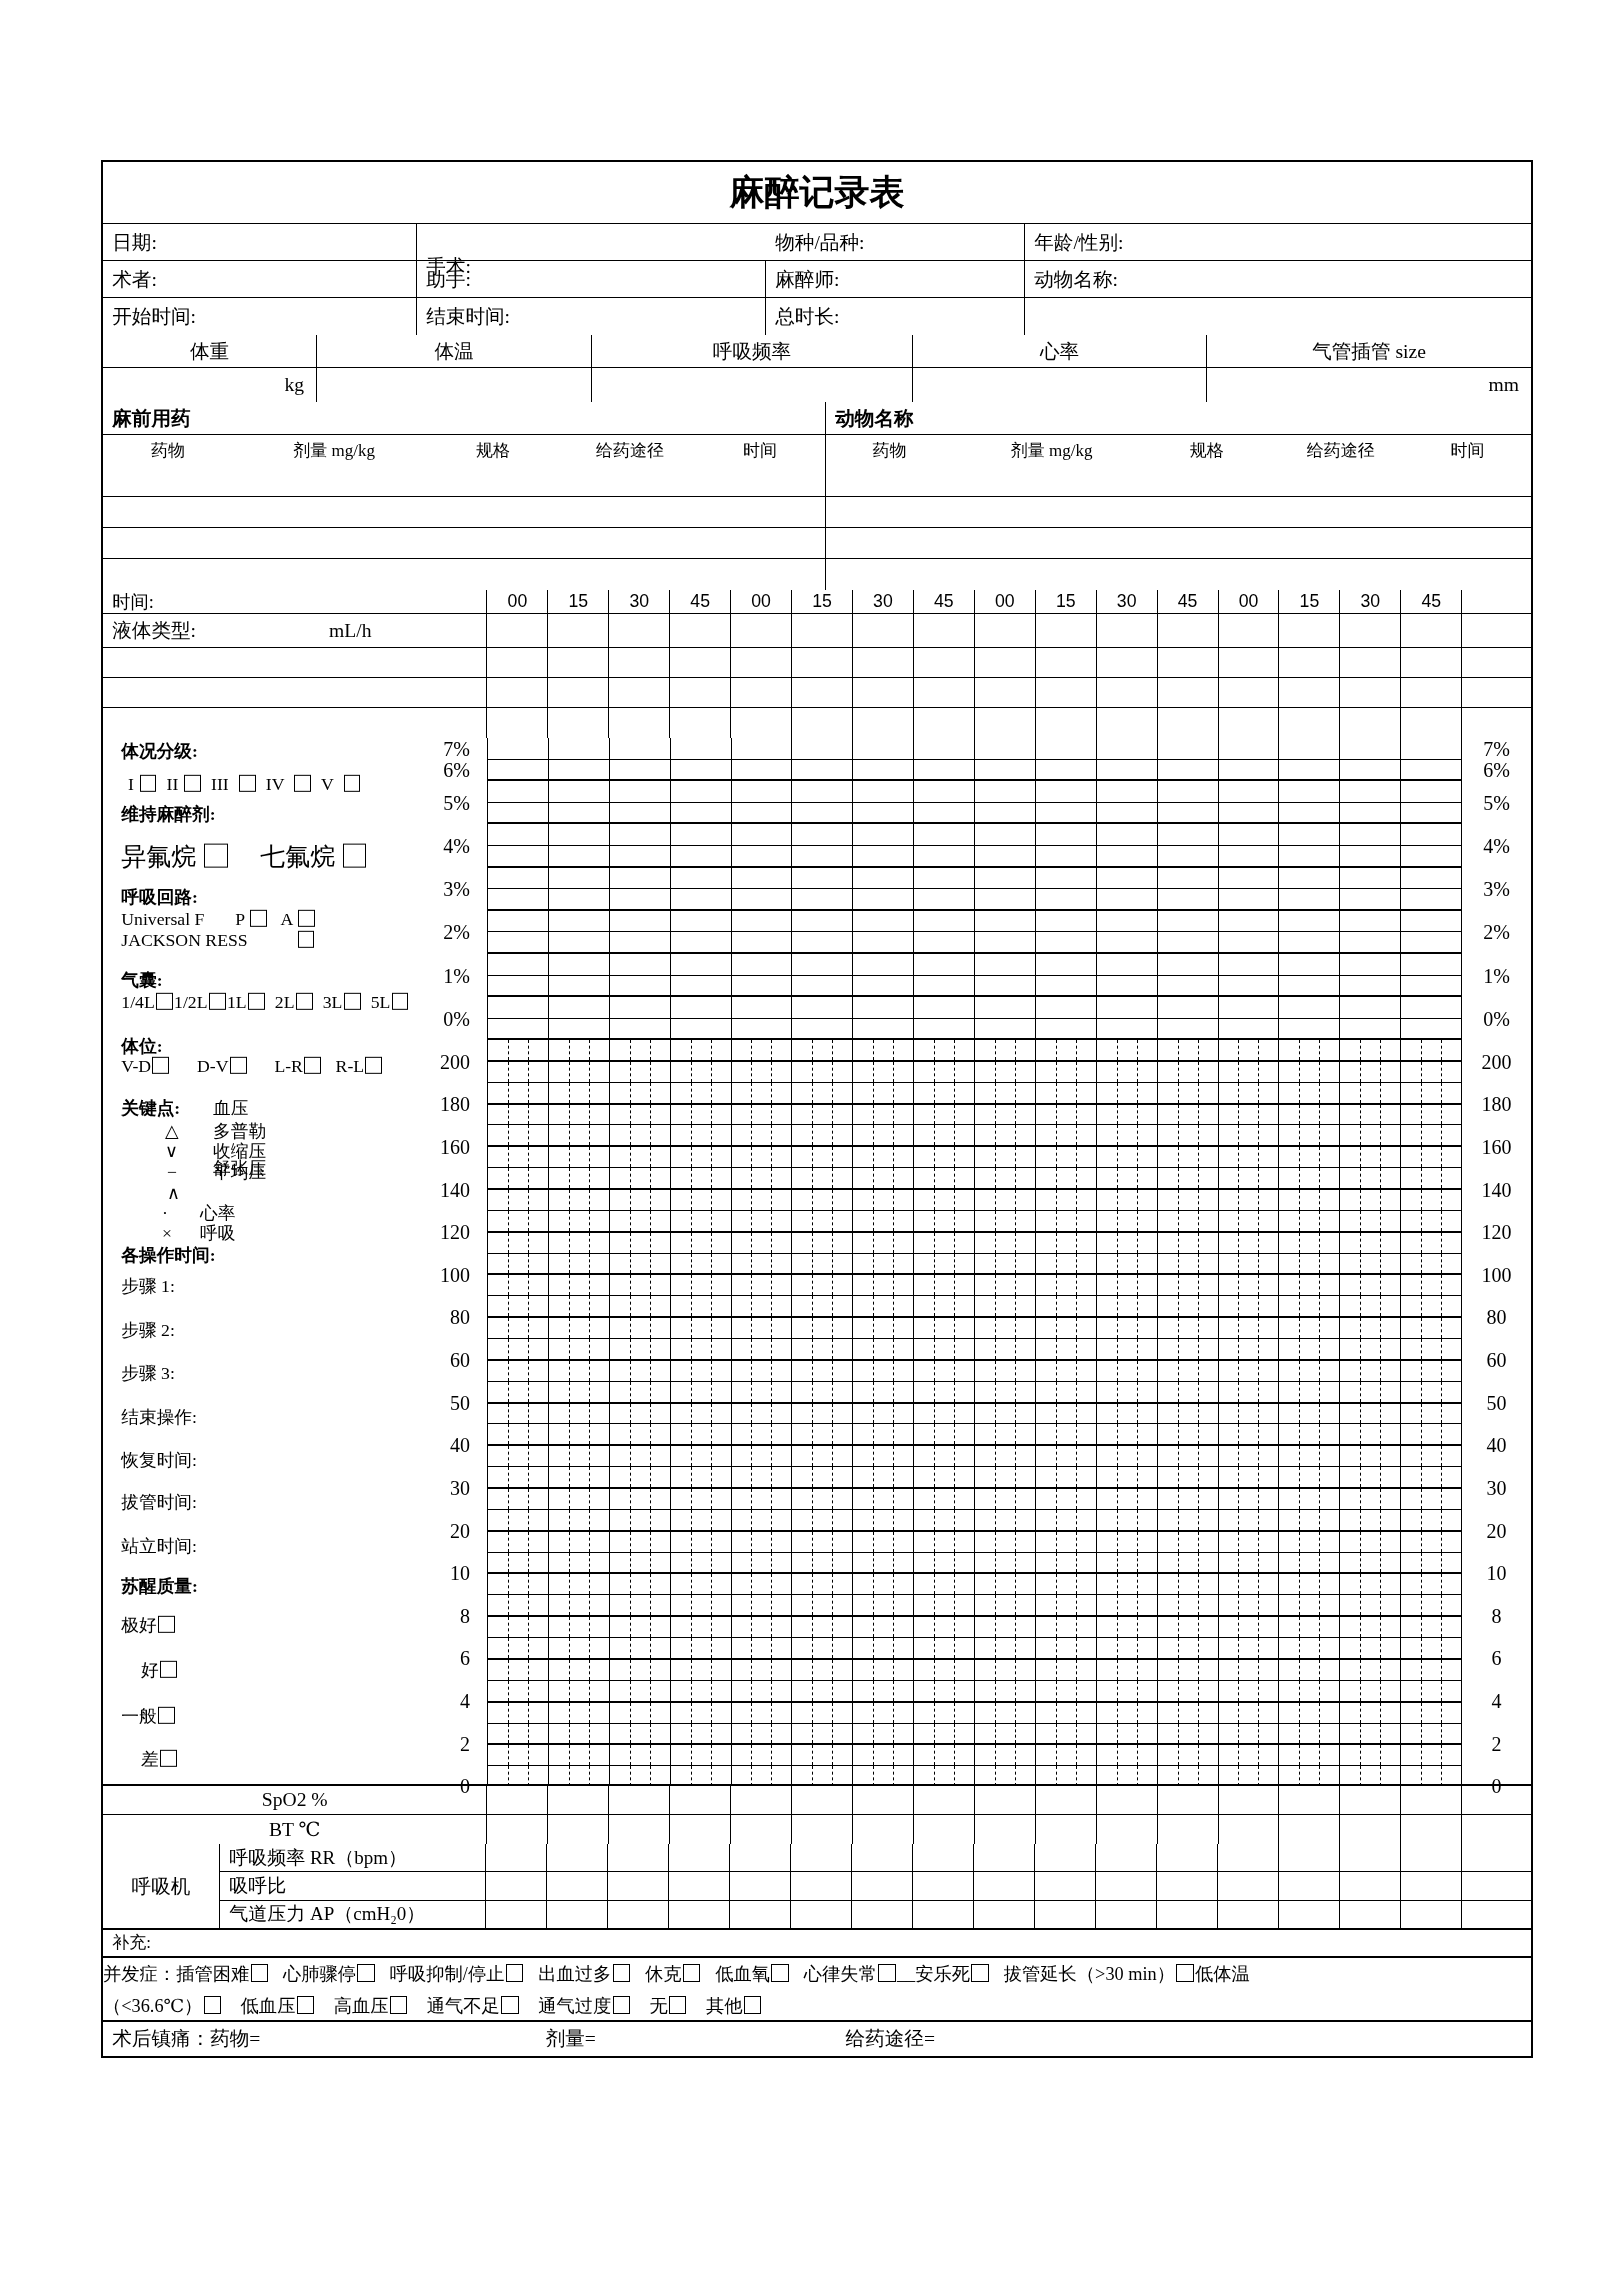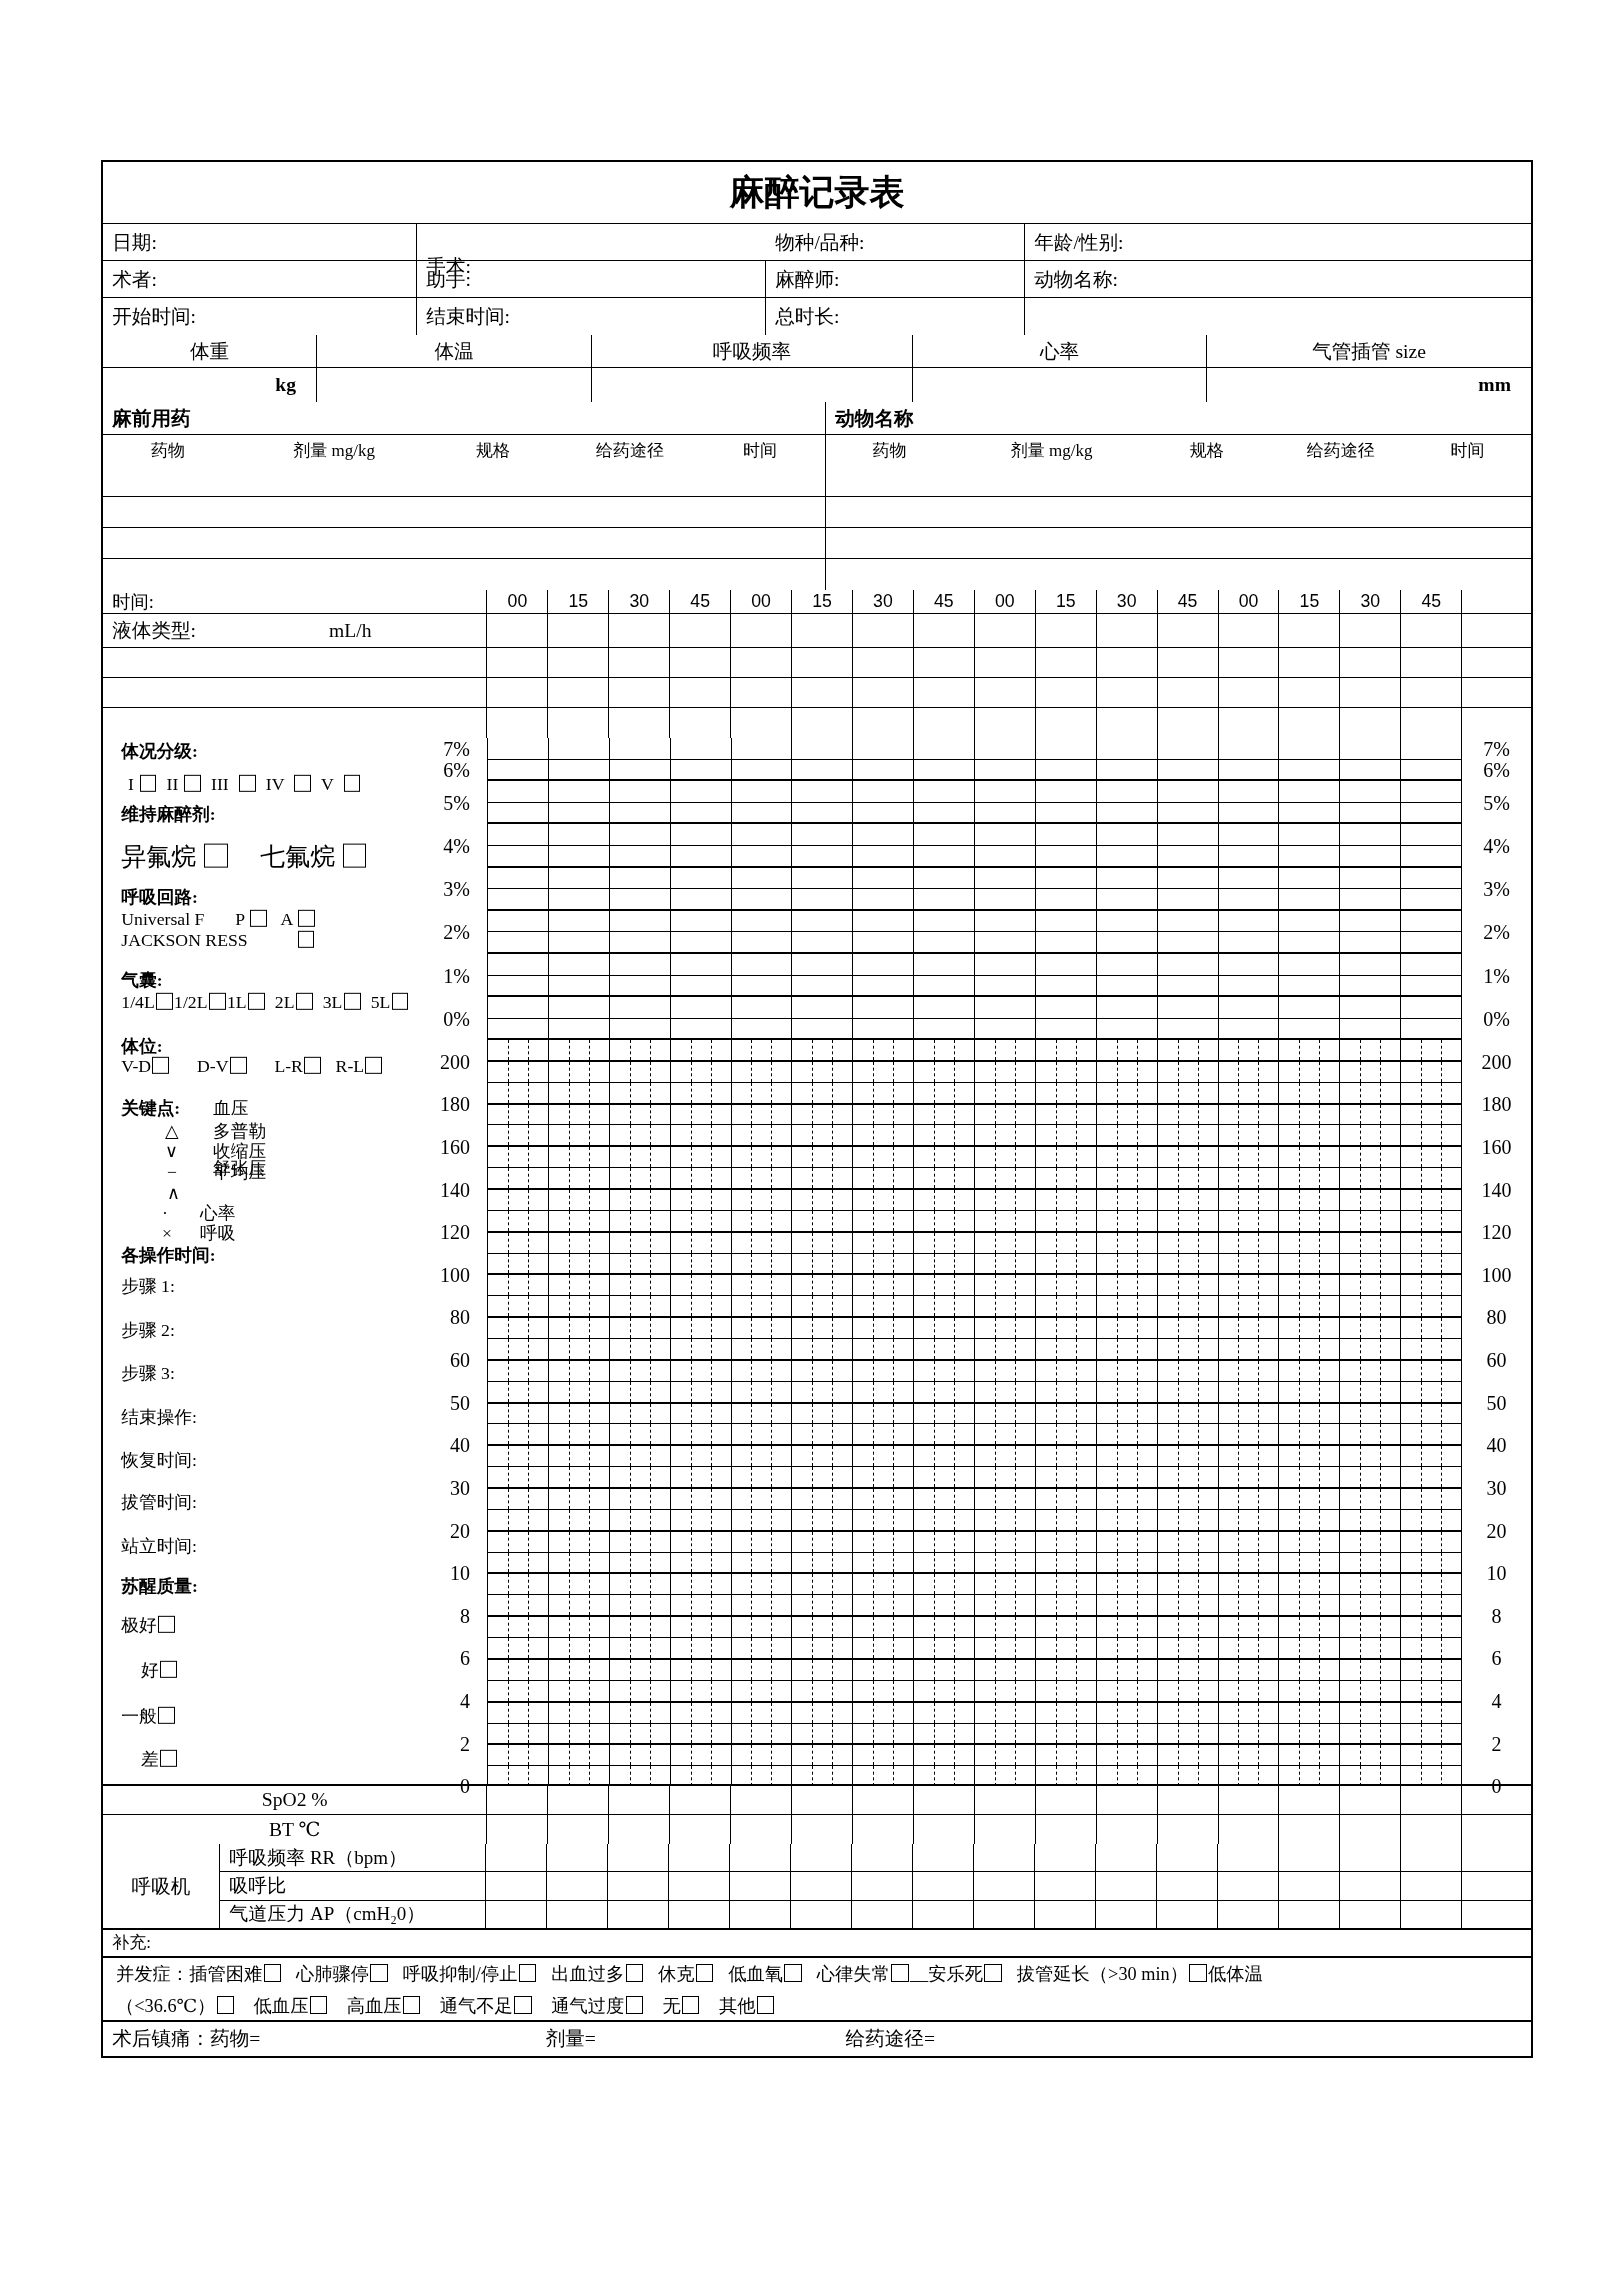--- a/index.html
+++ b/index.html
@@ -6,21 +6,21 @@
     font-family:"Liberation Serif","DejaVu Serif","DejaVu Sans",serif;color:#000;}
   *{box-sizing:border-box;}
   .form{position:absolute;left:101px;top:160px;width:1432px;border:2px solid #000;background:#fff;}
   .row{display:flex;border-bottom:1.3px solid #000;position:relative;}
   .row:last-child{border-bottom:none;}
   .thick{border-bottom-width:2px;}
   .cell{border-right:1.3px solid #000;position:relative;display:flex;align-items:center;}
   .cell.last{border-right:none;}
   .pad{padding-left:9.2px;}
   .ctr{justify-content:center;}
-  .rt{justify-content:flex-end;padding-right:20px;font-weight:bold;}
+  .rt{justify-content:flex-end;padding-right:12px;}
   .b{font-weight:bold;}
   .title-row{height:62px;display:flex;align-items:center;justify-content:center;
     font-size:35px;font-weight:bold;border-bottom:1.3px solid #000;}
   .h-info{height:37px;font-size:19.6px;}
   .h-vh{height:33px;font-size:19.6px;}
   .h-kg{height:34px;font-size:19.6px;}
   .h-mh{height:33px;font-size:19.6px;}
   .h-ch{height:31px;font-size:17px;}
   .h-dr{height:31px;}
   .h-time{height:24px;font-size:18.3px;}
@@ -55,21 +55,21 @@
   .bx{display:inline-block;width:0.95em;height:0.95em;border:1.3px solid #000;
     vertical-align:-0.12em;margin:0 1.3px;}
   .colhdr{position:absolute;transform:translateX(-50%);white-space:nowrap;}
   .abs{position:absolute;}
   .medhalf{position:relative;}
   .vent-label{width:119px;border-right:1.3px solid #000;display:flex;align-items:center;justify-content:center;font-size:19.6px;}
   .vent-rows{flex:1;display:flex;flex-direction:column;}
   .vent-row{display:flex;flex:1;border-bottom:1.3px solid #000;font-size:19px;}
   .vent-row:last-child{border-bottom:none;}
   .vlab{width:266px;border-right:1.3px solid #000;display:flex;align-items:center;padding-left:9.2px;}
-  .comp-line{padding-left:13px;white-space:pre;line-height:32px;}
+  .comp-line{padding-left:0;white-space:pre;line-height:32px;}
 </style>
 </head>
 <body>
 
 <div class="form">
   <div class="title-row">麻醉记录表</div>
   <div id="info-rows">
       <div class="row h-info">
         <div class="cell pad" style="width: 314px;">日期:</div>
         <div class="cell pad" style="width: 349px; margin-top: 42px;">手术:</div>

